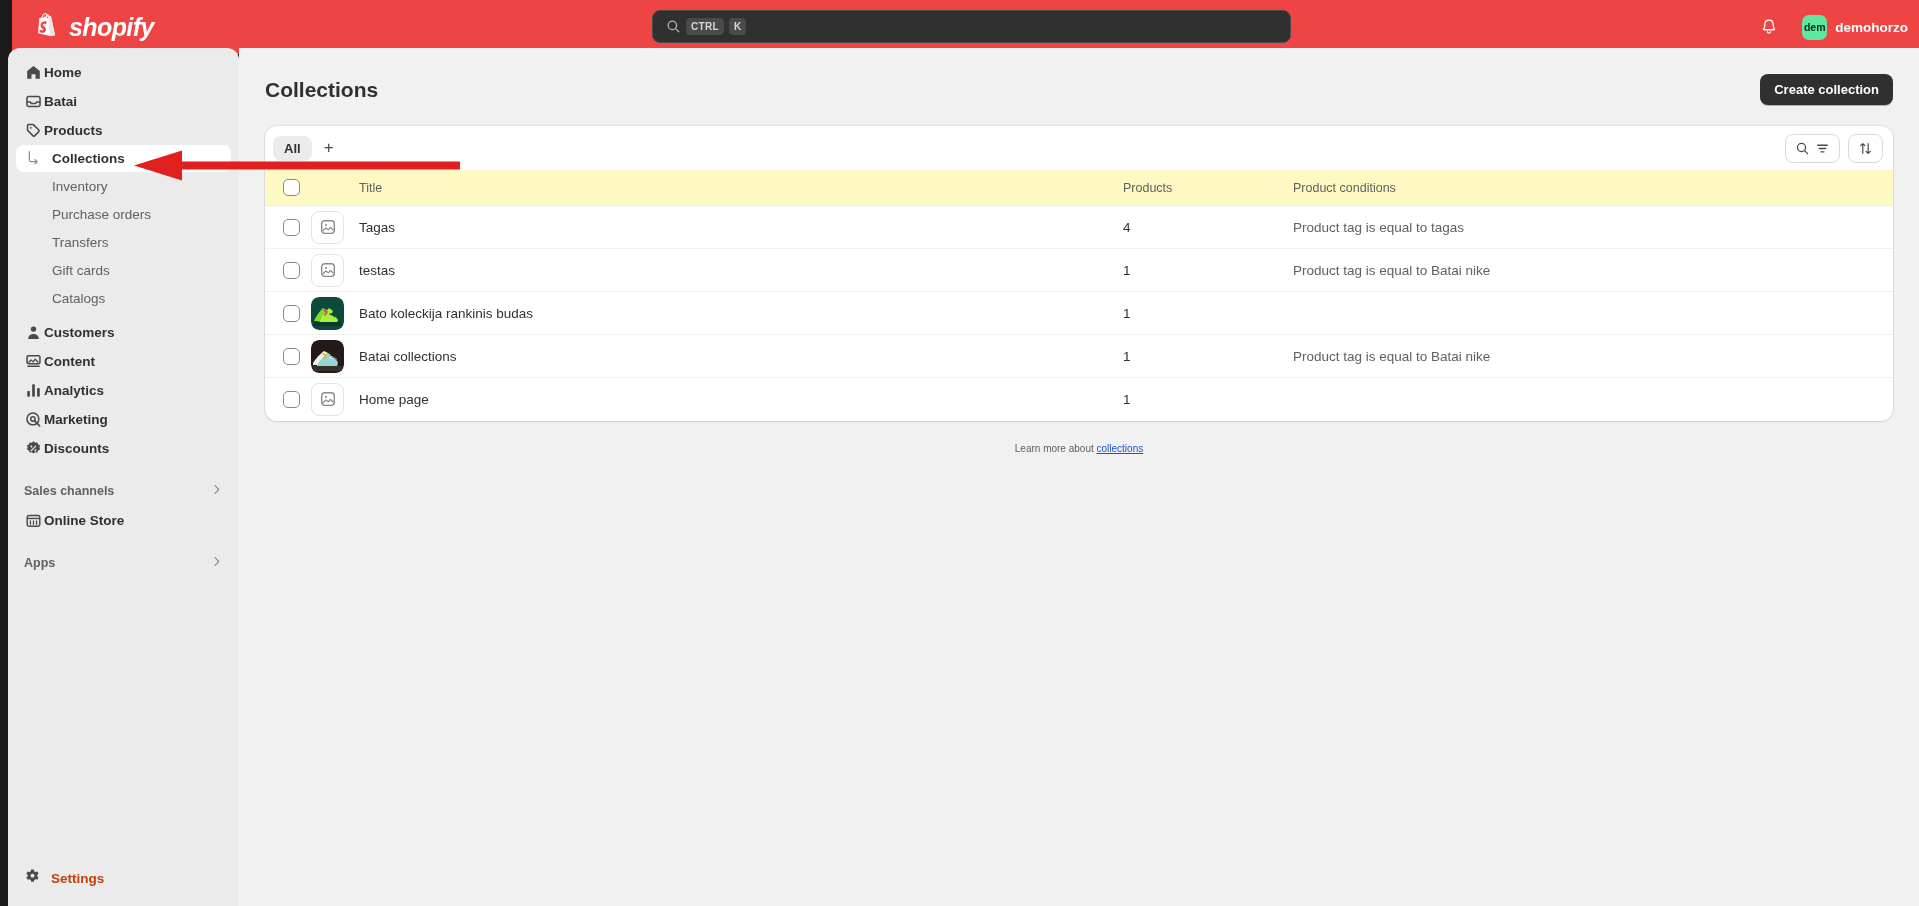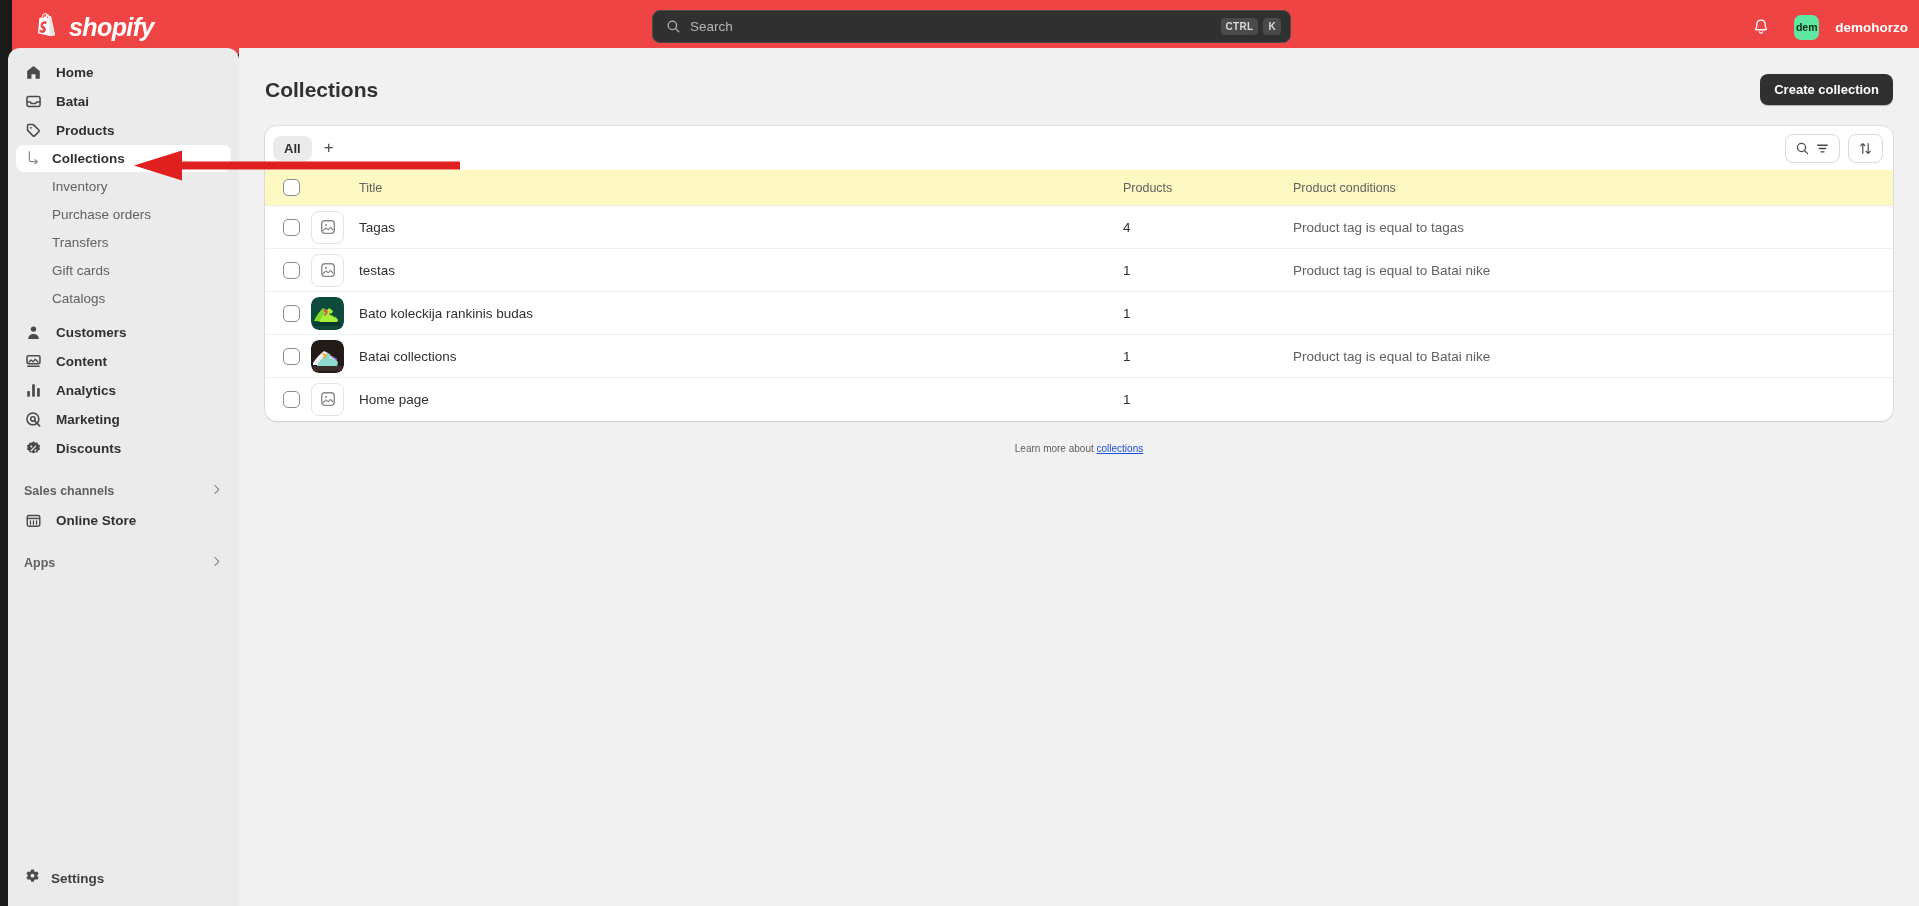--- a/index.html
+++ b/index.html
@@ -55,41 +55,41 @@
   .topright {
     position: absolute; right: 16px; top: 0; height: 54px;
     display: flex; align-items: center; gap: 14px;
   }
   .bell-btn {
     width: 30px; height: 30px; border-radius: 7px;
     display: flex; align-items: center; justify-content: center;
     cursor: pointer;
   }
   .userchip {
-    display: flex; align-items: center; gap: 16px;
+    display: flex; align-items: center; gap: 8px;
     padding: 4px 7px 4px 4px; border-radius: 7px; cursor: pointer;
   }
   .avatar {
     width: 25px; height: 25px; border-radius: 7px;
     display: flex; align-items: center; justify-content: center;
     font-size: 10.5px; font-weight: 600; color: #0b2c17;
   }
   .uname { color: #ffffff; font-size: 13.5px; font-weight: 600; }
 
   
   .sidebar {
     position: absolute; left: 8px; top: 48px;
     width: 231px; height: 858px;
     background: #ebebeb;
     border-radius: 12px 12px 0 0;
     padding-top: 10px;
   }
   .nav { padding: 0 8px; }
   .nav-item {
-    display: flex; align-items: center; gap: 14px;
+    display: flex; align-items: center; gap: 2px;
     height: 28px; padding: 0 8px; border-radius: 8px;
     margin-bottom: 1px; cursor: pointer;
     font-size: 13.5px; color: #303030; font-weight: 600;
   }
   .nav-item .ico { width: 18px; height: 18px; flex: none;
     display: flex; align-items: center; justify-content: center; }
   .nav-sub {
     display: flex; align-items: center;
     height: 27px; padding-left: 36px; border-radius: 8px;
     margin-bottom: 1px; cursor: pointer;
@@ -105,21 +105,21 @@
     display: flex; align-items: center; justify-content: space-between;
     height: 26px; margin: 16px 8px 2px 8px; padding: 0 8px;
     font-size: 12.5px; font-weight: 700; color: #616161;
     cursor: pointer;
   }
   .settings-row {
     position: absolute; left: 8px; bottom: 14px;
     width: 215px;
     display: flex; align-items: center; gap: 10px;
     height: 28px; padding: 0 8px; border-radius: 8px;
-    font-size: 13.5px; color: #404040; font-weight: 600;
+    font-size: 13.5px; color: #c2410c; font-weight: 600;
     cursor: pointer;
   }
 
   
   .main {
     position: absolute; left: 239px; top: 48px;
     width: 1680px; height: 858px;
     background: #f1f1f1;
     overflow: hidden;
   }
@@ -223,21 +223,20 @@
     </svg>
     <span class="logo-word">shopify</span>
   </div>
 
   <div class="searchwrap">
     <div class="searchbox">
       <svg class="mag" viewBox="0 0 20 20">
         <circle cx="8.5" cy="8.5" r="5.6" fill="none" stroke="#b5b5b5" stroke-width="1.7"></circle>
         <path d="M12.8 12.8L17 17" stroke="#b5b5b5" stroke-width="1.7" stroke-linecap="round"></path>
       </svg>
-      <span class="search-ph">Search</span>
       <span class="kbd">CTRL</span>
       <span class="kbd">K</span>
     </div>
   </div>
 
   <div class="topright">
     <div class="bell-btn">
       <svg width="18" height="18" viewBox="0 0 20 20">
         <path d="M10 2.4c-2.7 0-4.6 2-4.6 4.7 0 3-.7 4.3-1.3 5-.3.4 0 1 .5 1h10.8c.5 0 .8-.6.5-1-.6-.7-1.3-2-1.3-5 0-2.7-1.9-4.7-4.6-4.7z" fill="none" stroke="#ffffff" stroke-width="1.5" stroke-linejoin="round"></path>
         <path d="M8.2 15.4c.3.9 1 1.4 1.8 1.4s1.5-.5 1.8-1.4" fill="none" stroke="#ffffff" stroke-width="1.5" stroke-linecap="round"></path>

